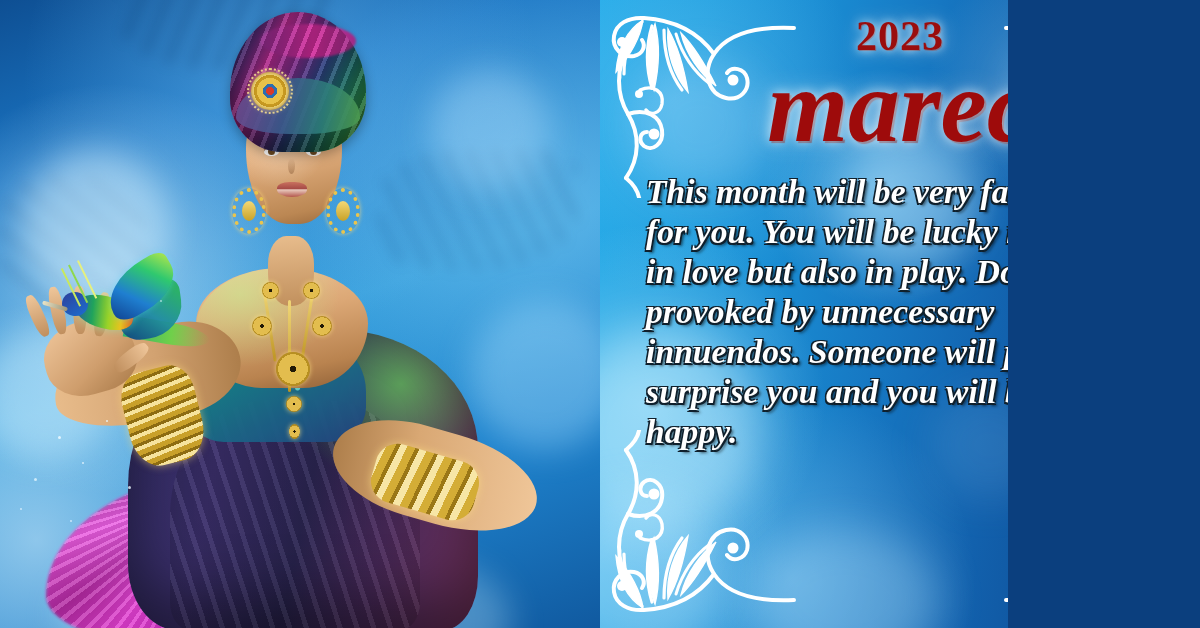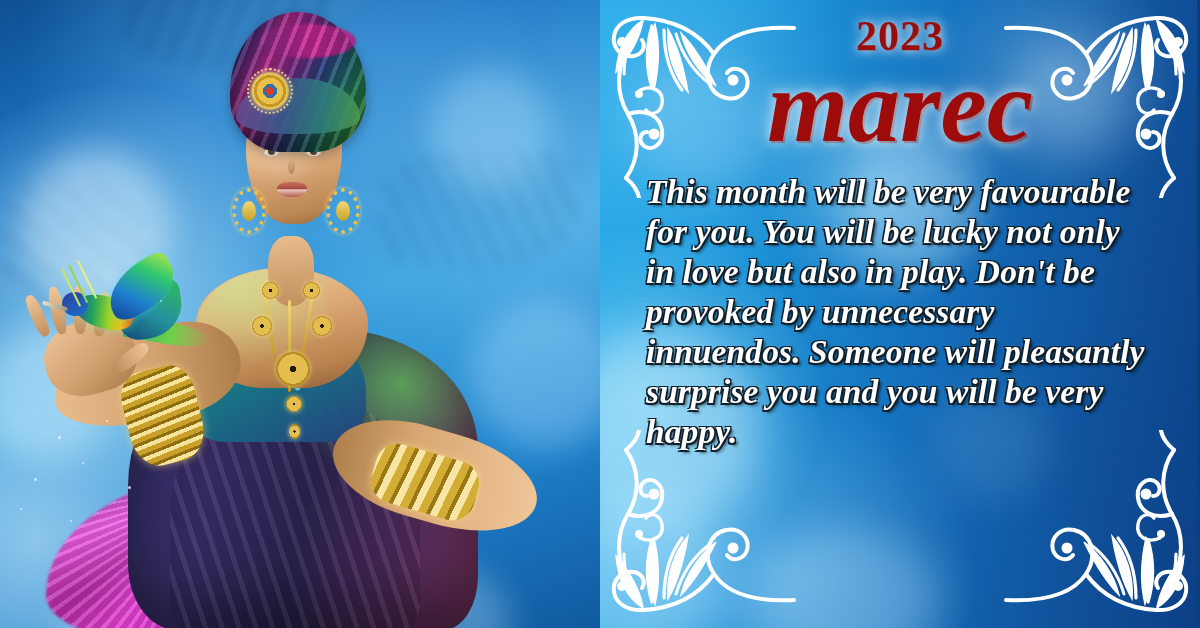--- a/index.html
+++ b/index.html
@@ -5,21 +5,21 @@
 <style>
   * { margin:0; padding:0; box-sizing:border-box; }
   html,body{
     width:1200px; height:628px;
     overflow:hidden;
     background:#0b3f7e;
     font-family:"Liberation Serif", serif;
   }
   #banner{
     position:relative;
-    width:1197px; height:628px;
+    width:1008px; height:628px;
     overflow:hidden;
   }
 
   
   #art-panel{
     position:absolute; left:0; top:0;
     width:610px; height:628px;
     overflow:hidden;
     background:
       radial-gradient(circle at 18% 46%, rgba(215,240,255,.62) 0%, rgba(215,240,255,0) 34%),

